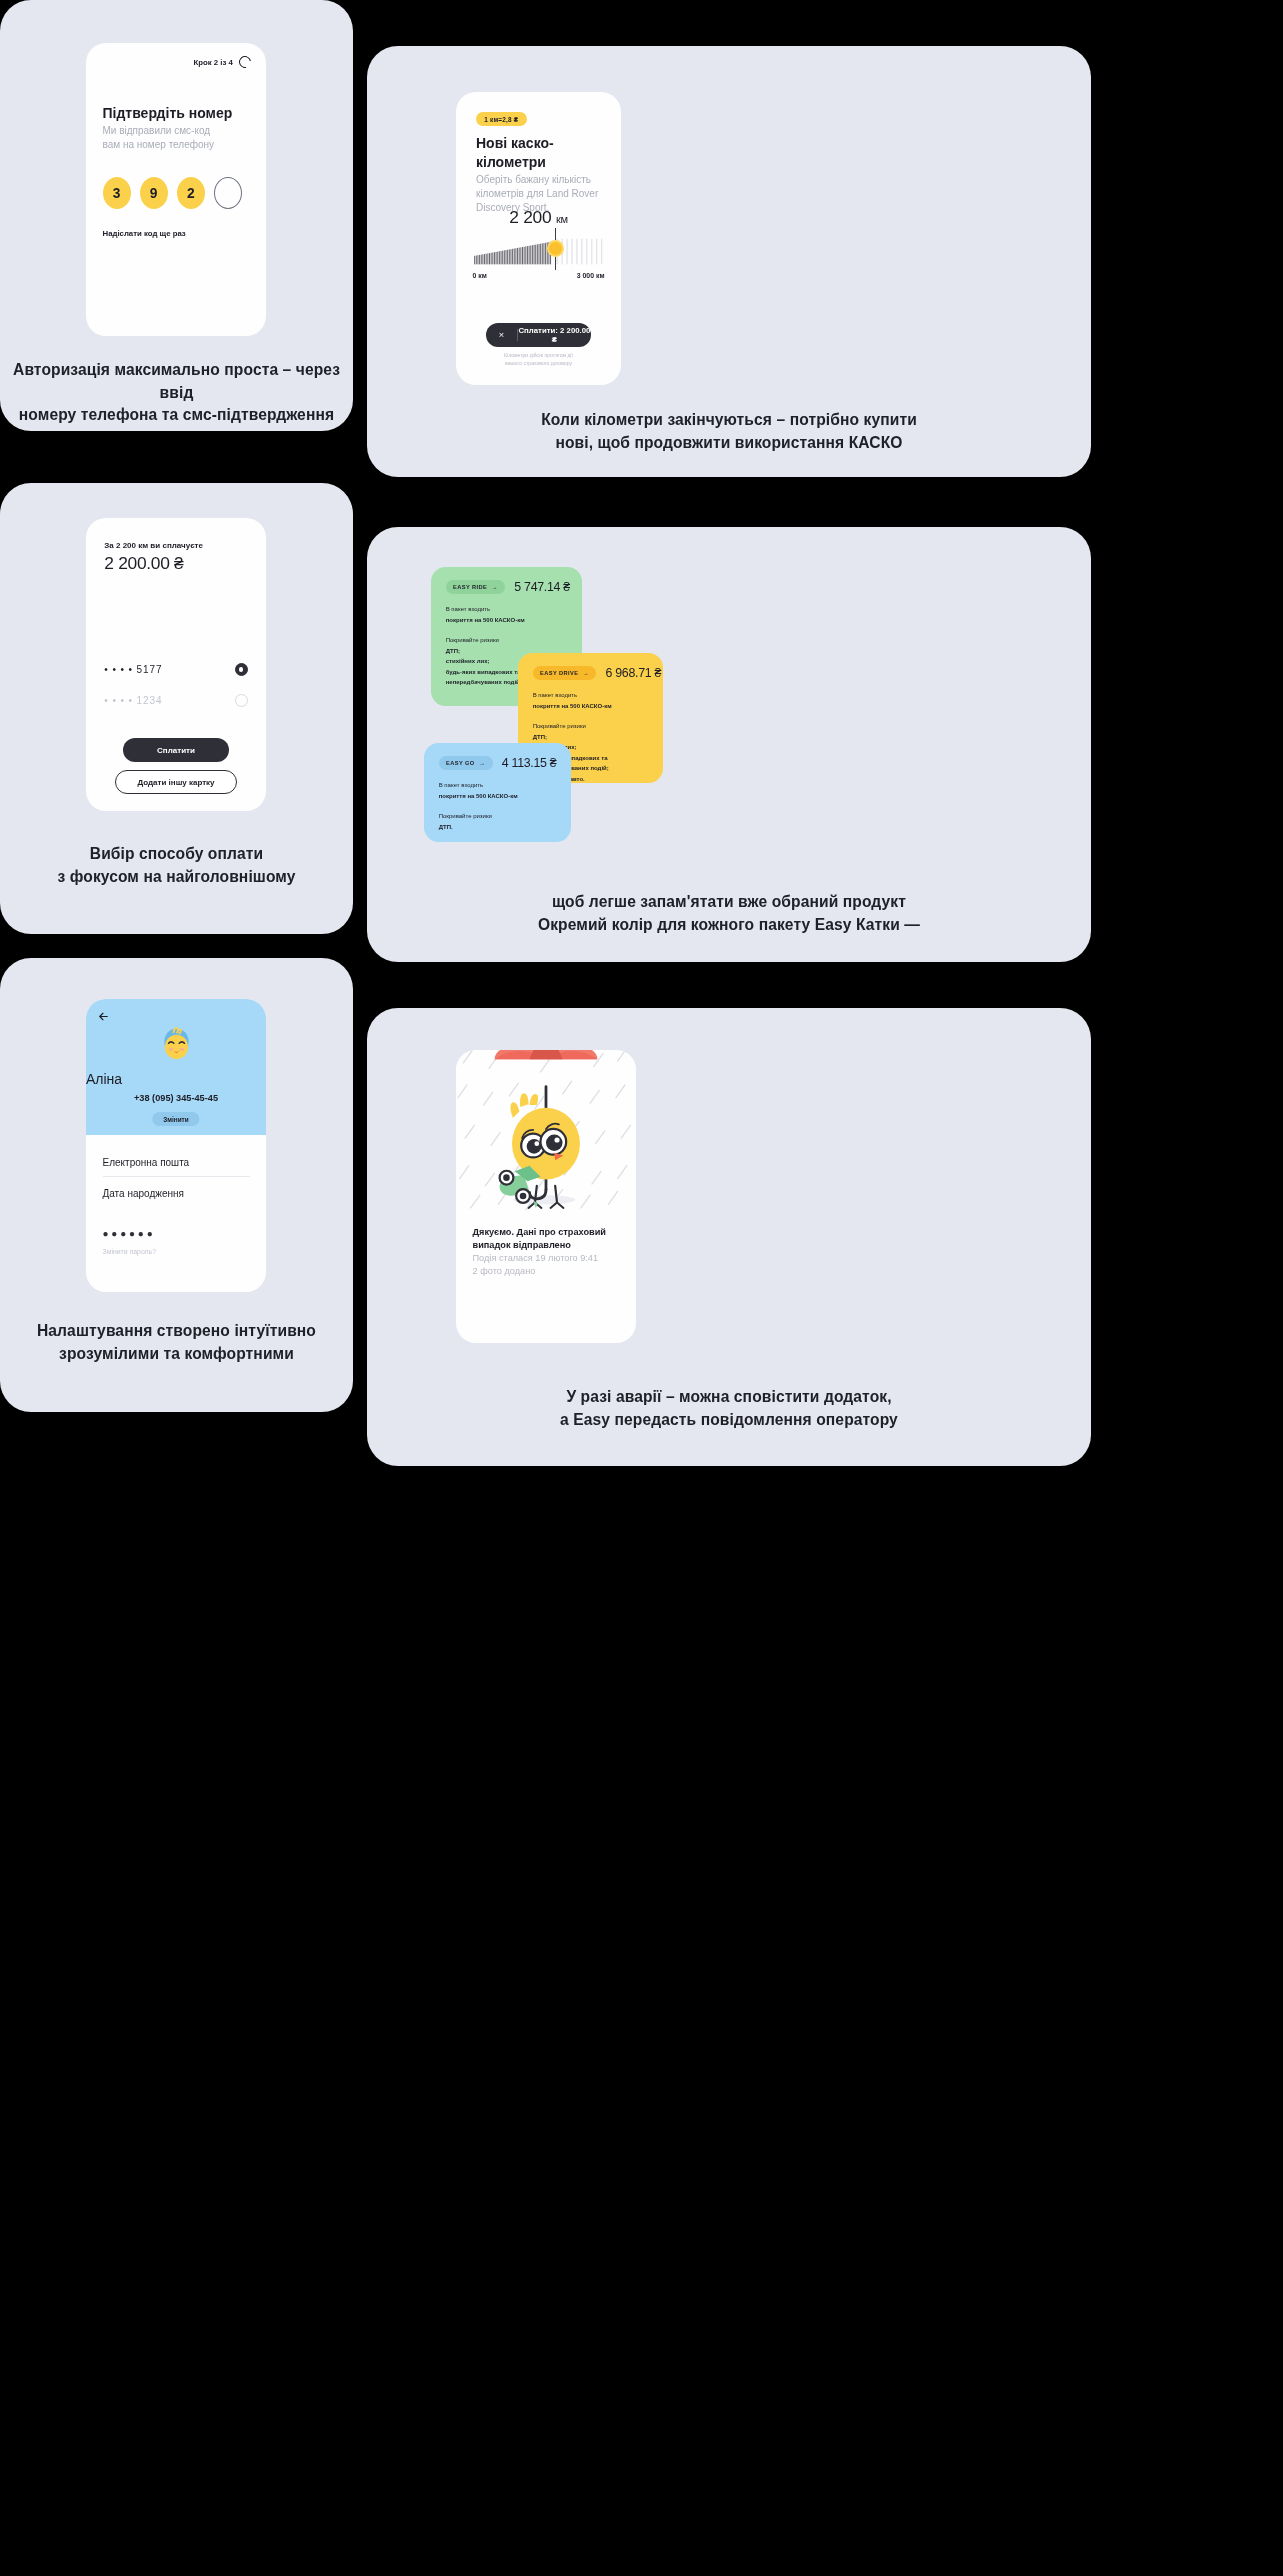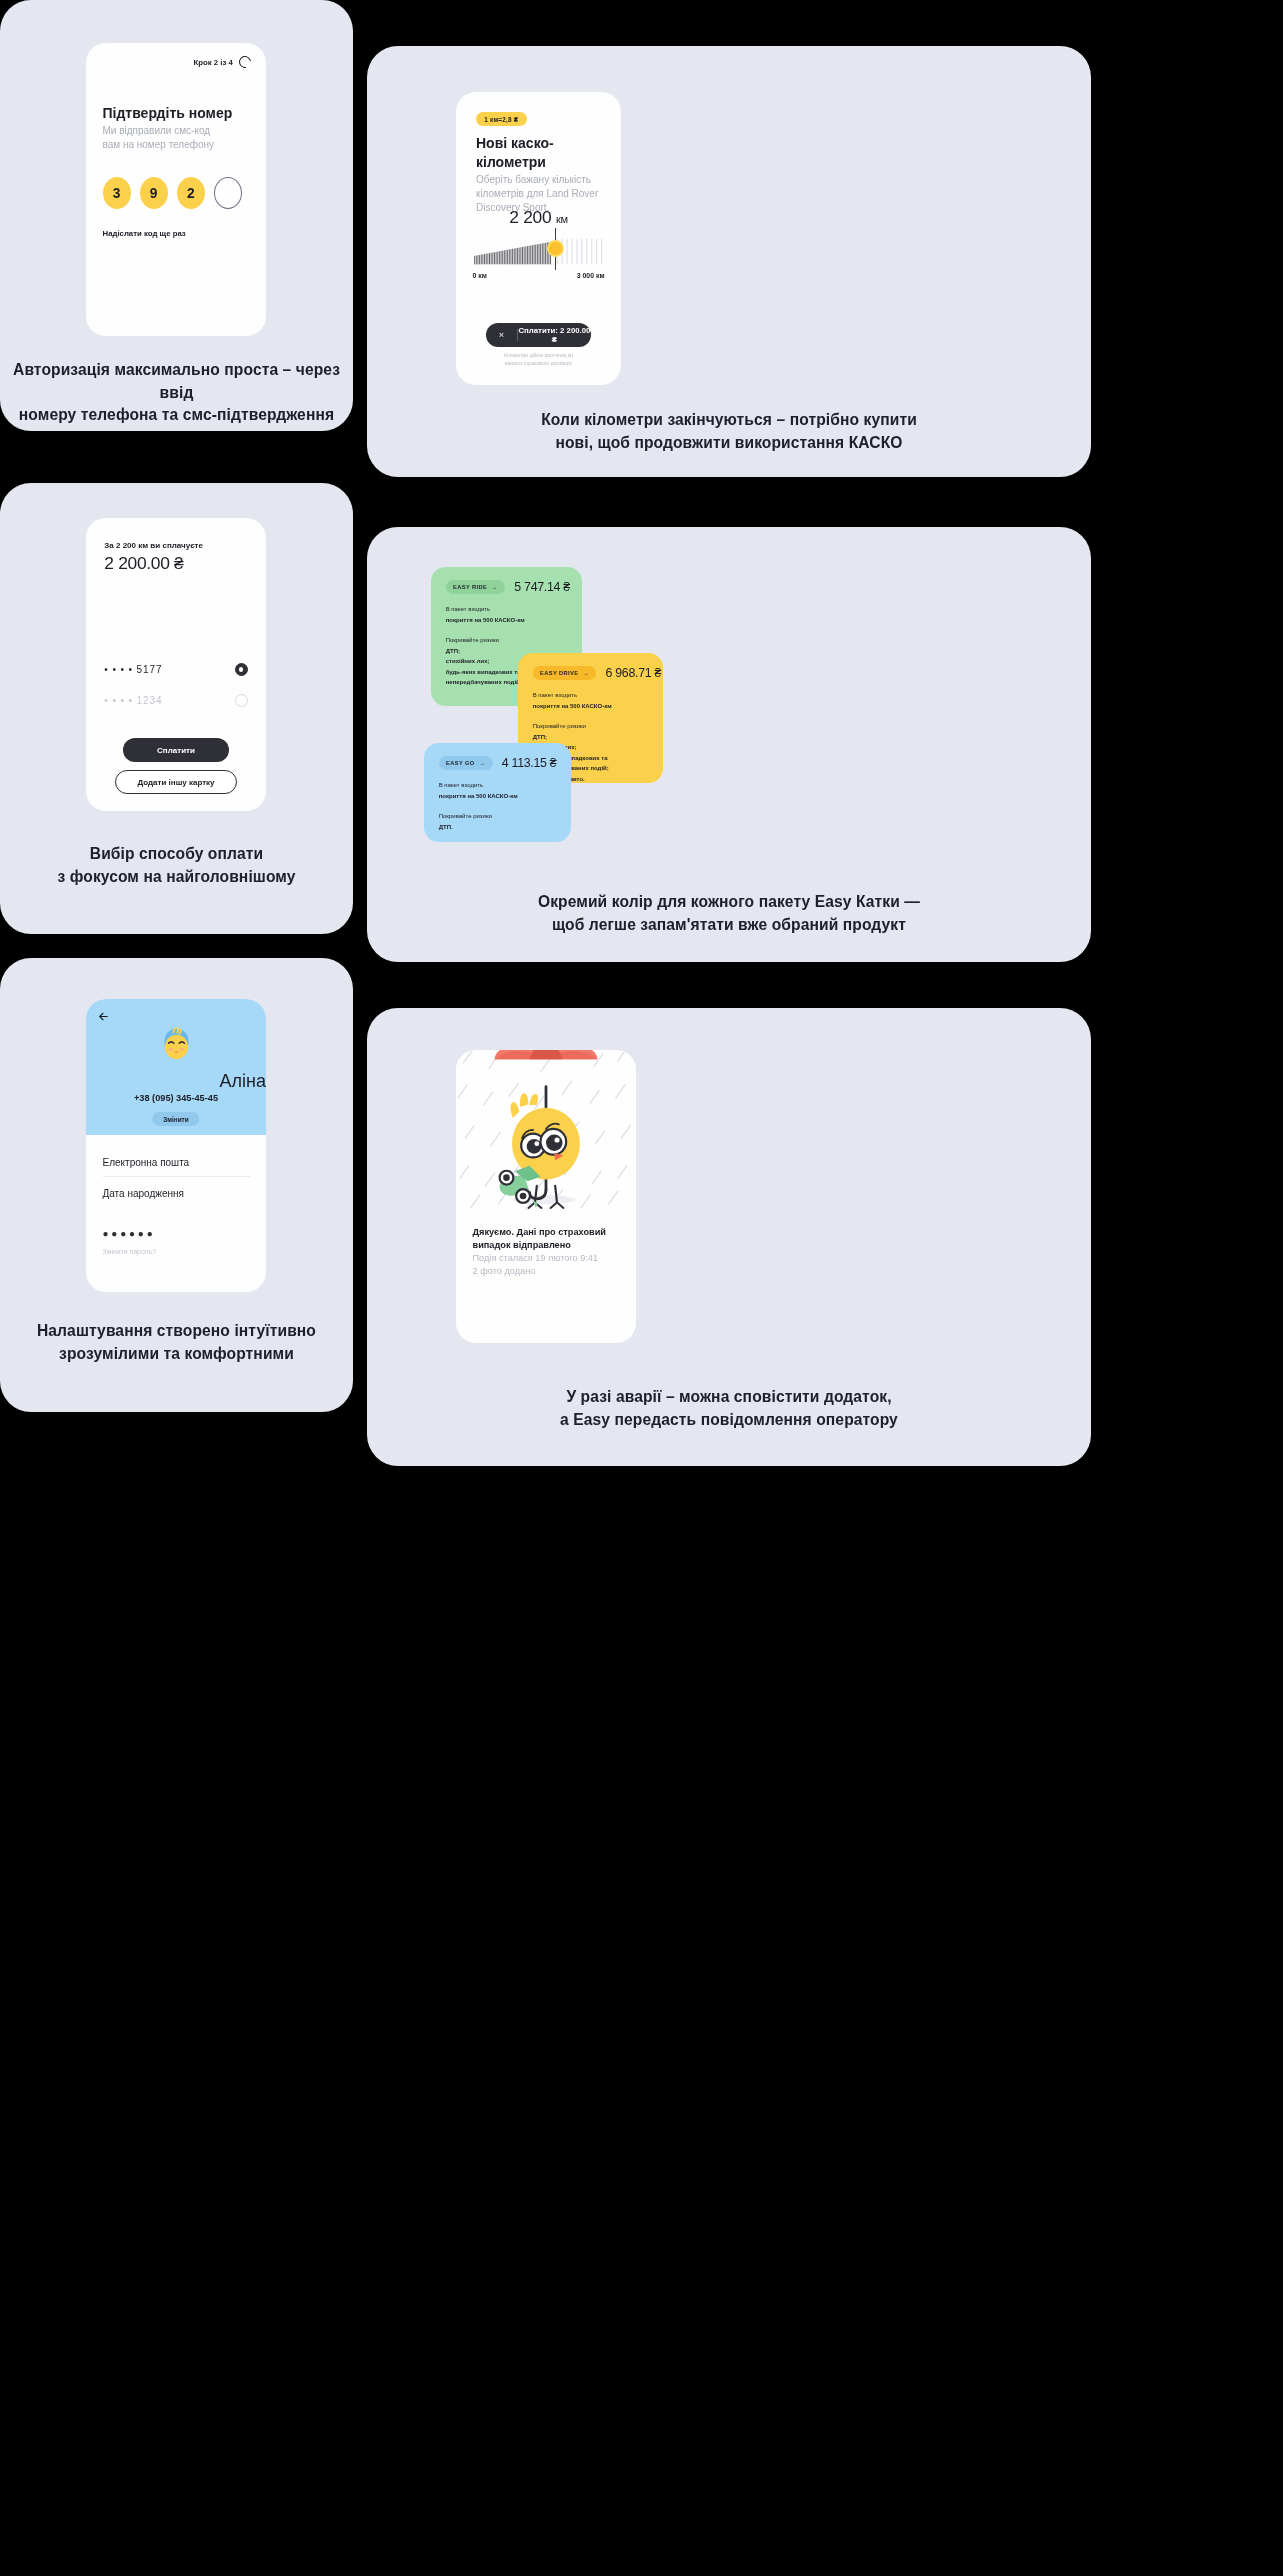--- a/index.html
+++ b/index.html
@@ -177,22 +177,22 @@
   .prof-head {
     position: absolute; left: 0; top: 0; right: 0; height: 136px;
     background: #a6d8f7;
   }
   .back-arrow { position: absolute; left: 11px; top: 11px; width: 13px; height: 13px; }
   .avatar {
     position: absolute; left: 50%; top: 26px; width: 39px; height: 39px;
     margin-left: -19px;
   }
   .prof-name {
-    position: absolute; left: 0; right: 0; top: 72px; text-align: right;
-    font-size: 18px; font-weight: 400; color: #1d1d26;
+    position: absolute; left: 0; right: 0; top: 72px; text-align: left;
+    font-size: 14px; font-weight: 400; color: #1d1d26;
   }
   .prof-phone {
     position: absolute; left: 0; right: 0; top: 94px; text-align: center;
     font-size: 9.2px; font-weight: 700; color: #1d1d26;
   }
   .prof-edit {
     position: absolute; left: 50%; top: 113px; transform: translateX(-50%);
     background: #91c9ec; color: #1d1d26;
     font-size: 6.4px; font-weight: 700; padding: 3.7px 11px; border-radius: 8.3px;
   }
@@ -431,22 +431,22 @@
       <div class="lead">В пакет входить</div>
       <div class="bold">покриття на 500 КАСКО-км</div>
     </div>
     <div class="pkg-sec">
       <div class="lead">Покривайте ризики</div>
       <div class="bold">ДТП.</div>
     </div>
   </div>
 
   <div class="caption" id="cap4">
+    <div>щоб легше запам'ятати вже обраний продукт</div>
     <div>Окремий колір для кожного пакету Easy Катки —</div>
-    <div>щоб легше запам'ятати вже обраний продукт</div>
   </div>
 
   <div class="panel" id="panel5"></div>
   <div class="phone" id="phone5">
     <div class="prof-head">
       <svg class="back-arrow" viewBox="0 0 24 24" fill="none" stroke="#1d1d26" stroke-width="2" stroke-linecap="round" stroke-linejoin="round">
         <path d="M19 12H5M11 6l-6 6 6 6"></path>
       </svg>
       <svg class="avatar" viewBox="0 0 64 64">
         <path d="M32 6c12 0 20 9 20 22 0 2-.3 4-.8 6H12.8C12.3 32 12 30 12 28 12 15 20 6 32 6z" fill="#6ab8e8"></path>

